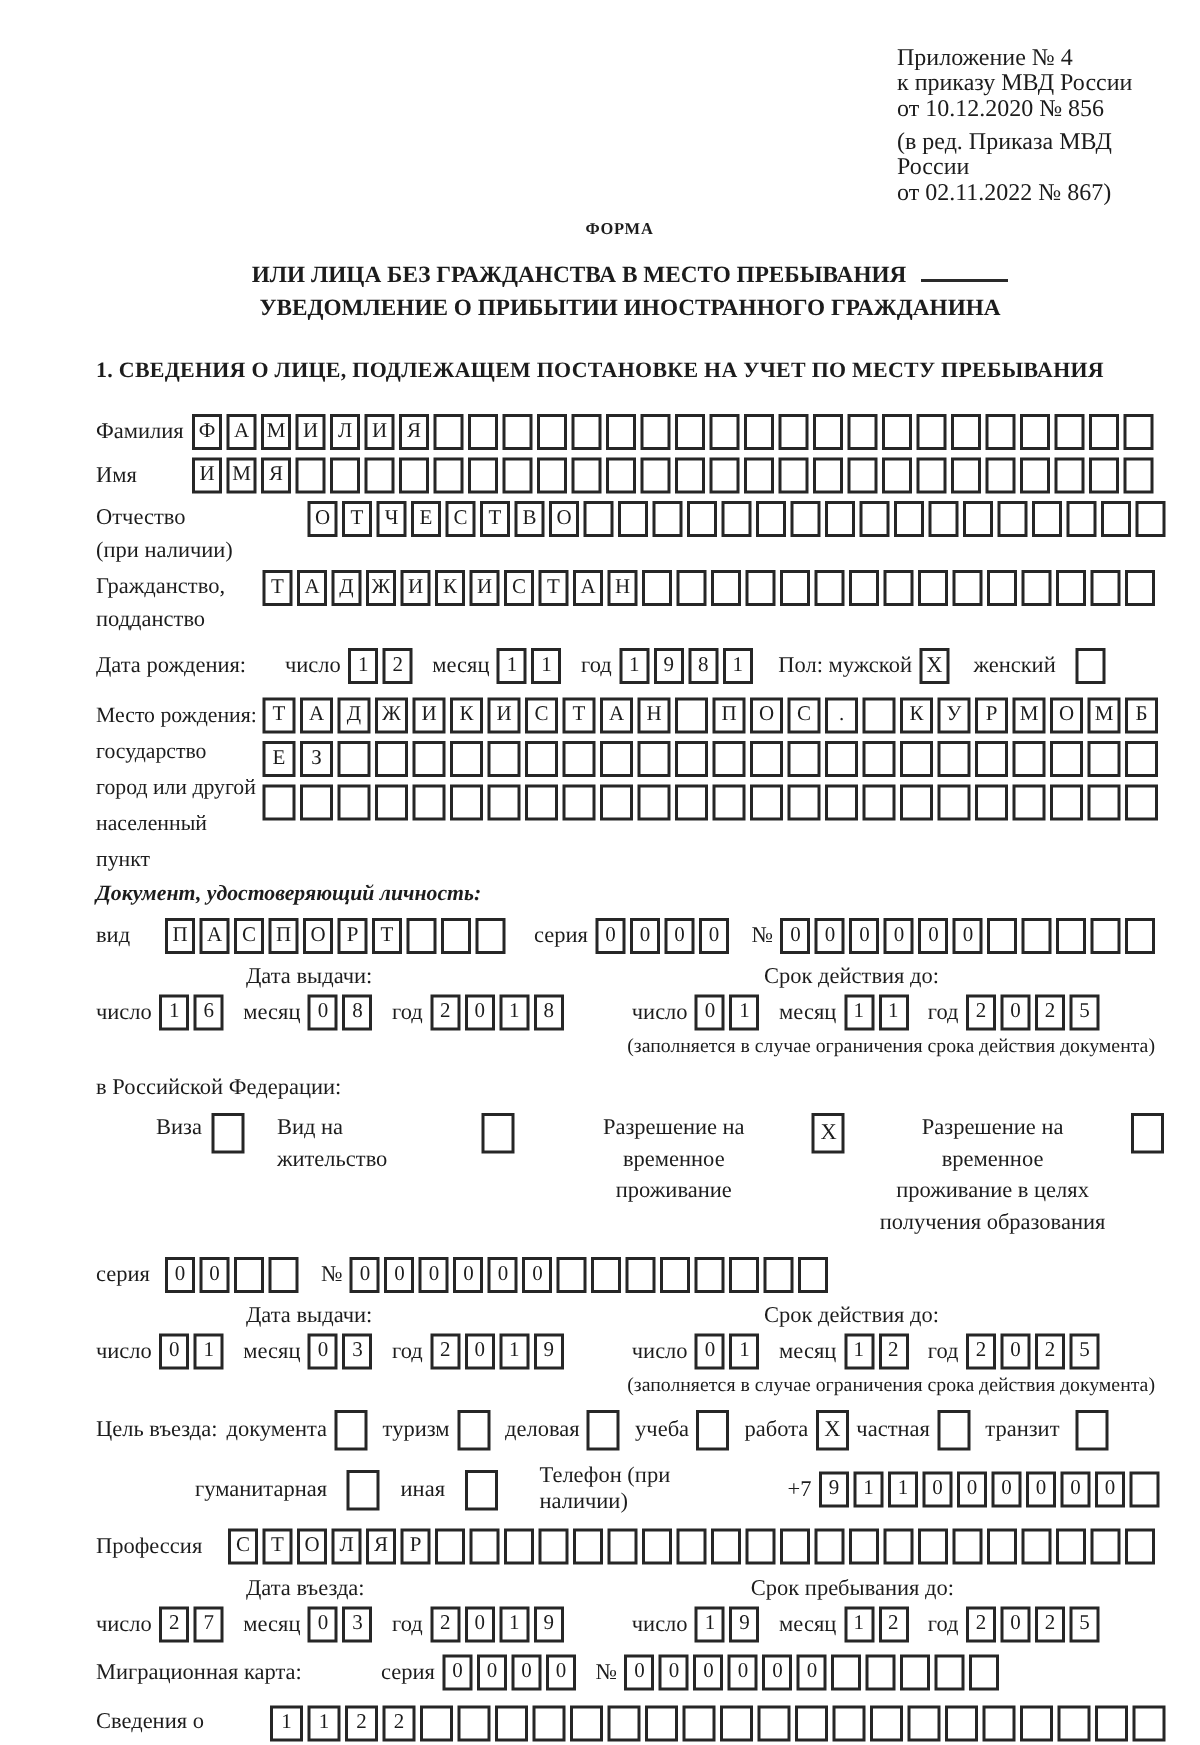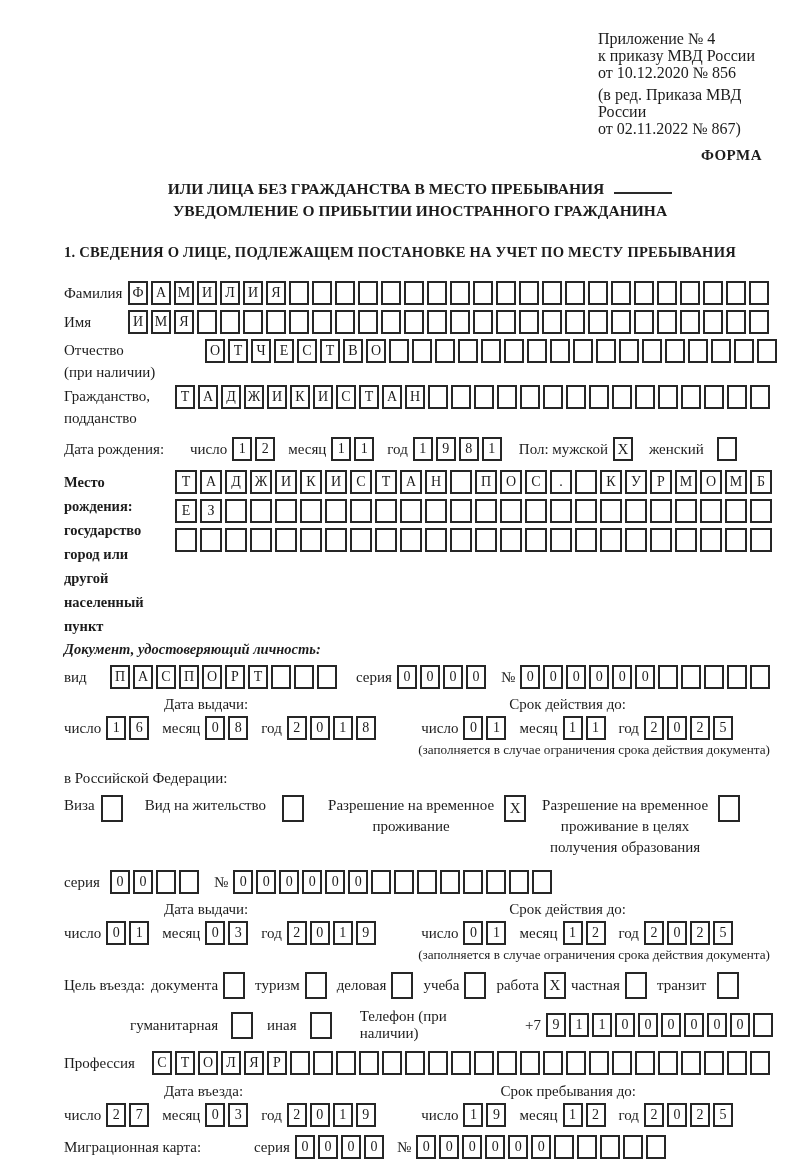--- a/index.html
+++ b/index.html
@@ -2,21 +2,21 @@
 <html><head>
 <meta charset="utf-8">
 <style>
   html,body { margin:0; padding:0; background:#fff; }
   body { width:800px; font-family:"Liberation Serif", serif; color:#1c1c1c; font-size:15px; }
   .page { box-sizing:border-box; width:800px; height:1163px; padding:30px 24px 0 64px; overflow:hidden; position:relative; background:#fff; }
 
   
   .annex { width:178px; margin-left:auto; font-size:16px; line-height:17px; }
   .annex .gap { margin-top:5px; }
-  .forma { text-align:right; font-weight:bold; font-size:15px; padding-right:14px; margin-top:10px; margin-bottom:14px; letter-spacing:.5px; }
+  .forma { text-align:center; font-weight:bold; font-size:11px; padding-right:14px; margin-top:10px; margin-bottom:14px; letter-spacing:.5px; }
 
   .title { text-align:center; font-weight:bold; font-size:15.5px; line-height:22px; margin-bottom:22px; }
   .title-underline { display:inline-block; width:58px; border-bottom:2px solid #2a2a2a; margin-left:10px; vertical-align:baseline; }
   .sec1 { font-weight:bold; font-size:14.6px; margin-bottom:20px; letter-spacing:.2px; }
 
   .frow { display:flex; align-items:center; margin-bottom:5px; }
   .frow-top { align-items:flex-start; }
   .lbl { flex:0 0 auto; }
   .lbl2 { line-height:22px; }
 
@@ -32,21 +32,21 @@
 
   .dlabel { margin:0 5px 0 10px; }
   .dlabel.first { margin-left:0; }
   .hdr-line { display:flex; font-size:15px; margin-bottom:3px; }
   .footnote { text-align:right; font-size:13.2px; padding-right:6px; margin:1px 0 9px 0; }
 
   .center { text-align:center; line-height:21px; }
   .doc-hdr { text-align:left; font-weight:bold; font-size:14.5px; margin:3px 0 7px 0;font-style:italic; }
   .intro { line-height:23px; margin-bottom:5px; }
   .opts { display:flex; align-items:flex-start; margin:4px 0 12px 0; }
-  .opt { display:flex; align-items:flex-start; }
+  .opt { display:flex; align-items:flex-start;margin-left:40px; }
   .olabel { line-height:21px; }
 </style>
 </head>
 <body>
 
 <div class="page">
 
   <div class="annex">
     <div>Приложение № 4</div>
     <div>к приказу МВД России</div>
@@ -219,21 +219,21 @@
         <span class="cell">8</span>
         <span class="cell">1</span>
       </span>
     <span class="dlabel" style="margin-left:14px">Пол: мужской</span>
     <span class="cbox cbox-sm">X</span>
     <span class="dlabel" style="margin-left:16px">женский</span>
     <span class="cbox cbox-sm" style="margin-left:8px"></span>
   </div>
 
   <div class="frow frow-top" style="margin-bottom:2px">
-    <span class="lbl" style="width:111px; font-size:14.5px; line-height:24px;font-weight:bold;">
+    <span class="lbl" style="width:111px; font-size:14.5px; line-height:24px;">
       <div>Место рождения:</div>
       <div>государство</div>
       <div>город или другой</div>
       <div>населенный пункт</div>
     </span>
     <span class="stack wide">
       <span class="cells">
           <span class="cell">Т</span>
           <span class="cell">А</span>
           <span class="cell">Д</span>

